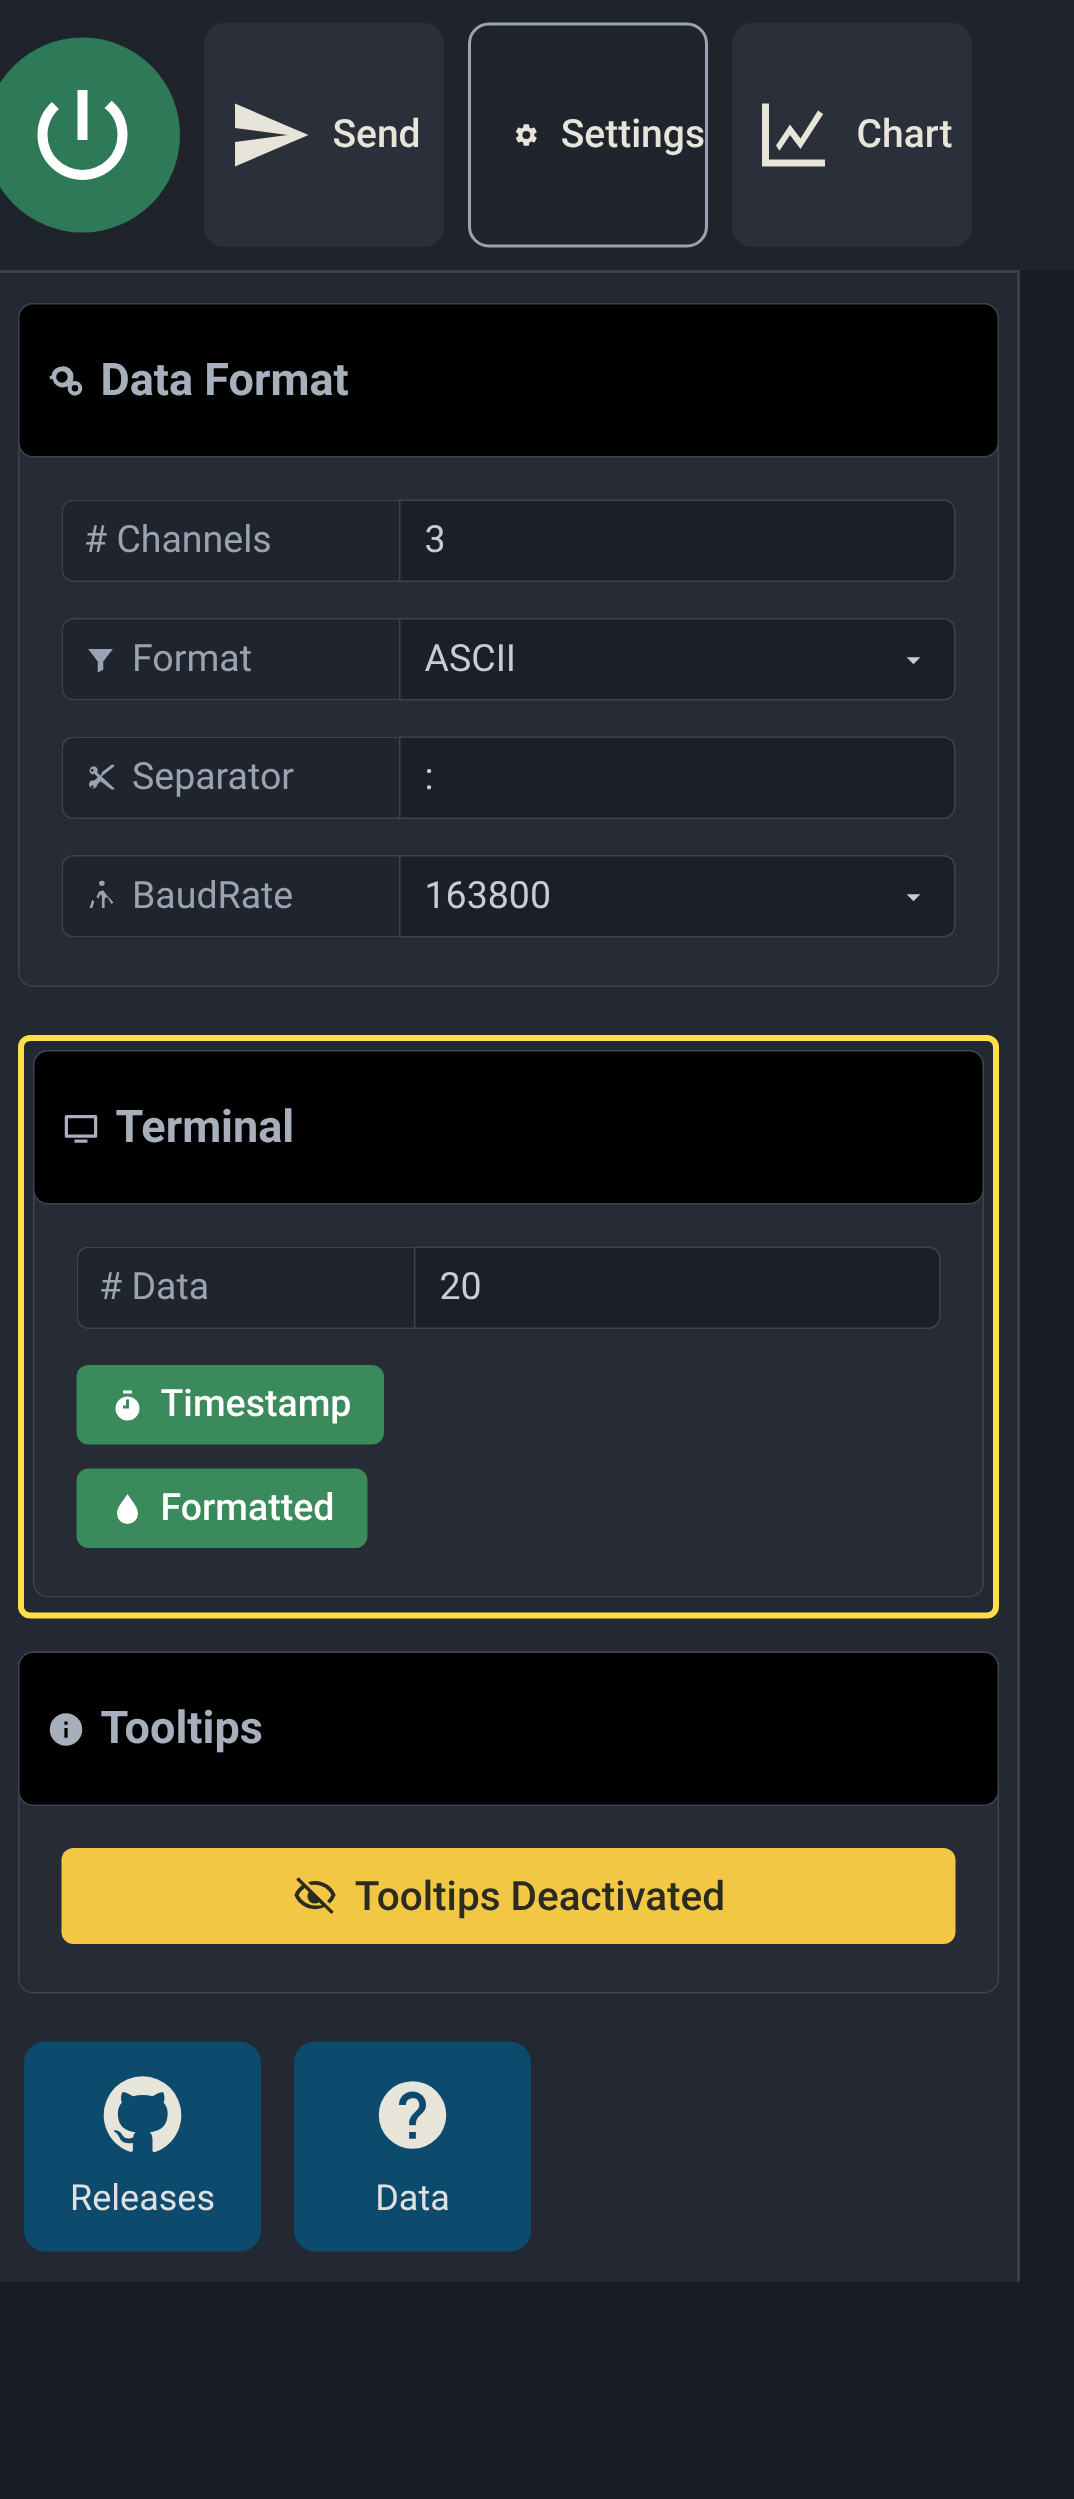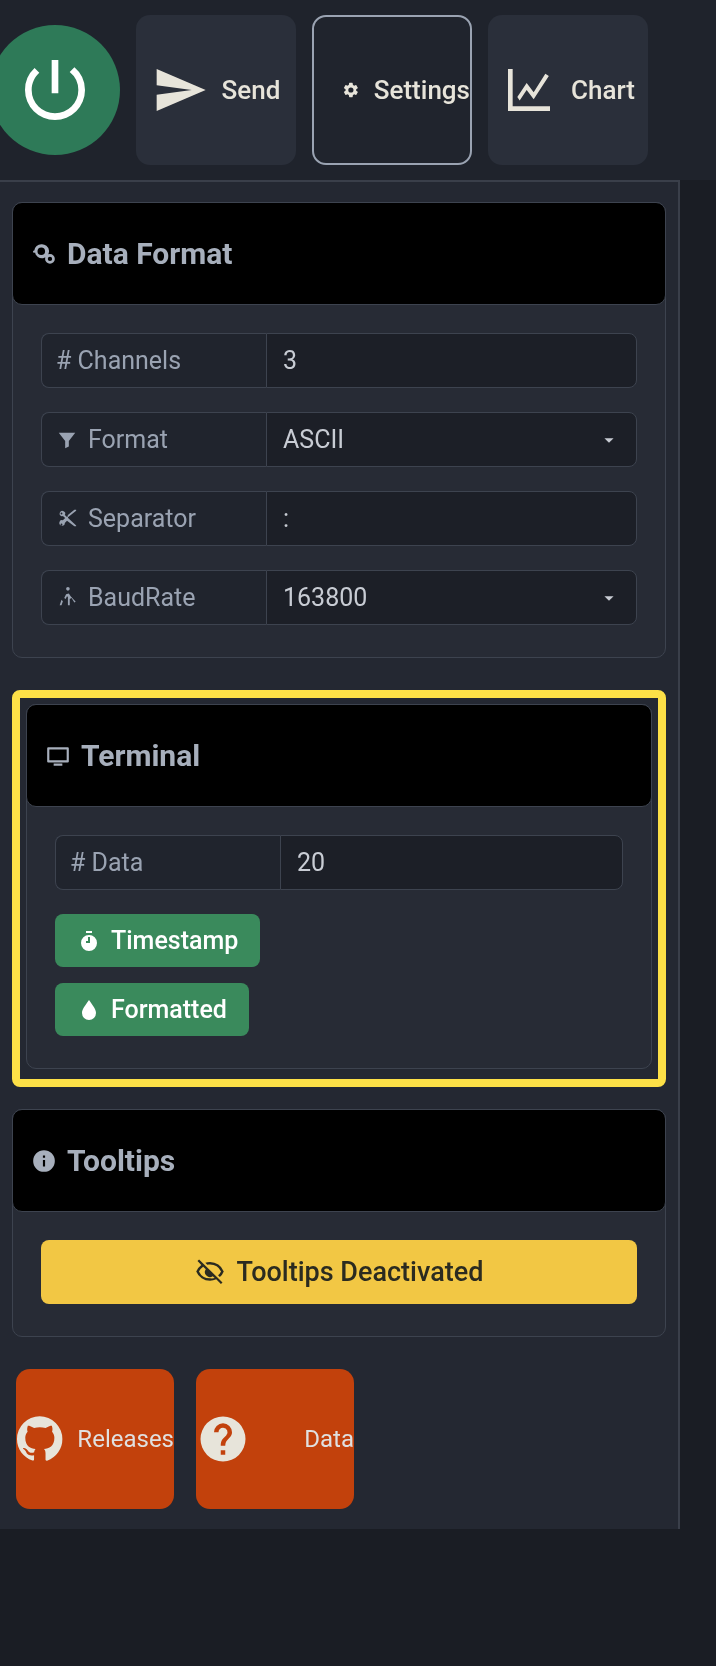--- a/index.html
+++ b/index.html
@@ -117,21 +117,21 @@
       padding: 12px 16px;
       color: #c8ccd4;
       font-size: 25px;
       display: flex;
       align-items: center;
       justify-content: space-between;
     }
     .input-field svg.chevron { width: 22px; height: 22px; fill: #c8ccd4; }
 
     .highlight-box {
-      border: 8px solid #fde047;
+      border: 4px solid #fde047;
       border-radius: 8px;
       padding: 6px 6px 10px 6px;
       margin-bottom: 22px;
     }
     .highlight-box .card { margin-bottom: 0; }
 
     .btn-row {
       display: flex;
       gap: 14px;
       margin-top: 24px;
@@ -172,26 +172,26 @@
 
     .footer {
       display: flex;
       gap: 22px;
       margin-top: 12px;
       padding: 0 12px 0 4px;
     }
     .footer-btn {
       width: 158px;
       height: 140px;
-      background: #c2410c;
+      background: #0c4a6e;
       border-radius: 14px;
       display: flex;
-      flex-direction: row;
-      align-items: center;
-      justify-content: space-between;
+      flex-direction: column;
+      align-items: center;
+      justify-content: center;
       gap: 14px;
       cursor: pointer;
     }
     .footer-btn svg { width: 54px; height: 54px; fill: #e7e4da; }
     .footer-btn span { color: #e0e0e0; font-size: 24px; }
   </style>
 </head>
 <body>
 
 <div class="topbar">

